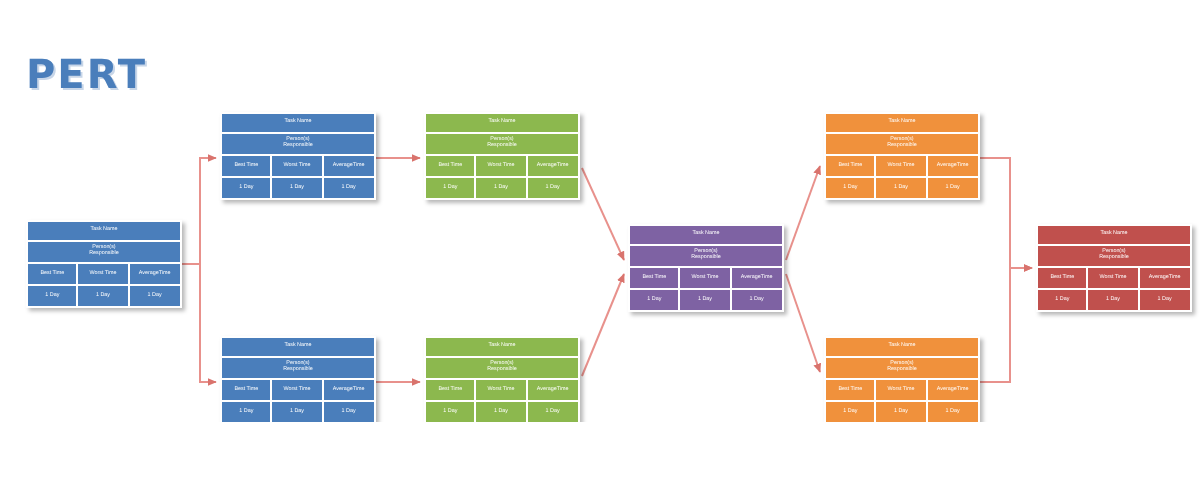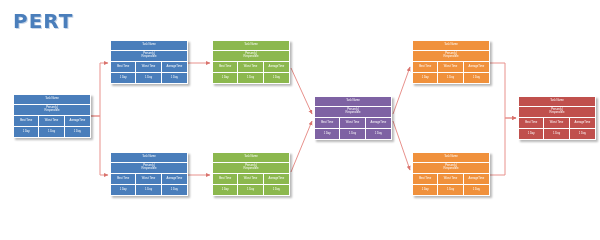--- a/index.html
+++ b/index.html
@@ -3,21 +3,21 @@
 <meta charset="utf-8">
 <style>
   html,body{margin:0;padding:0;}
   body{
     width:600px;height:211px;
     background:#ffffff;
     font-family:"Liberation Sans", sans-serif;
     overflow:hidden;
     position:relative;
   }
-  #canvas{position:absolute;left:0;top:0;width:559px;height:211px;}
+  #canvas{position:absolute;left:0;top:16px;width:559px;height:211px;}
 
   
   .title{
     position:absolute;
     left:13px; top:9px;
     font-size:20px;
     font-weight:bold;
     letter-spacing:1px;
     color:#4A7EBB;
     text-shadow:1px 1px 0 #c8d6e8;

